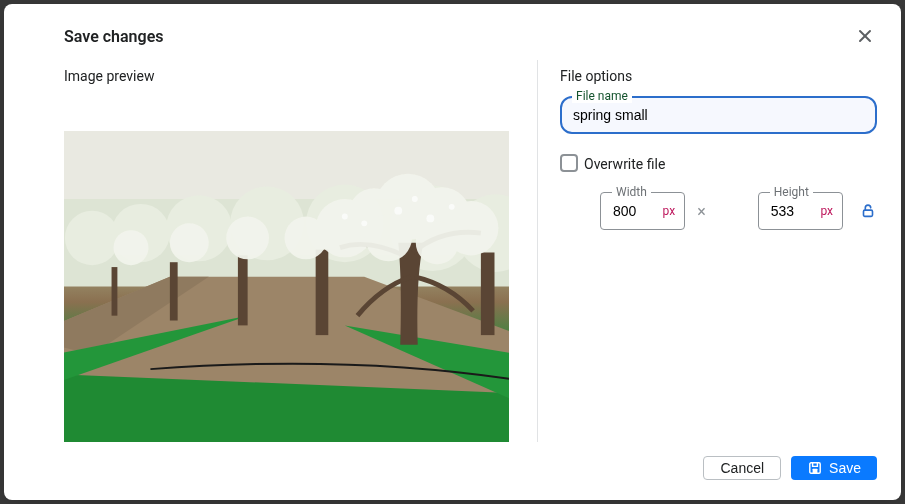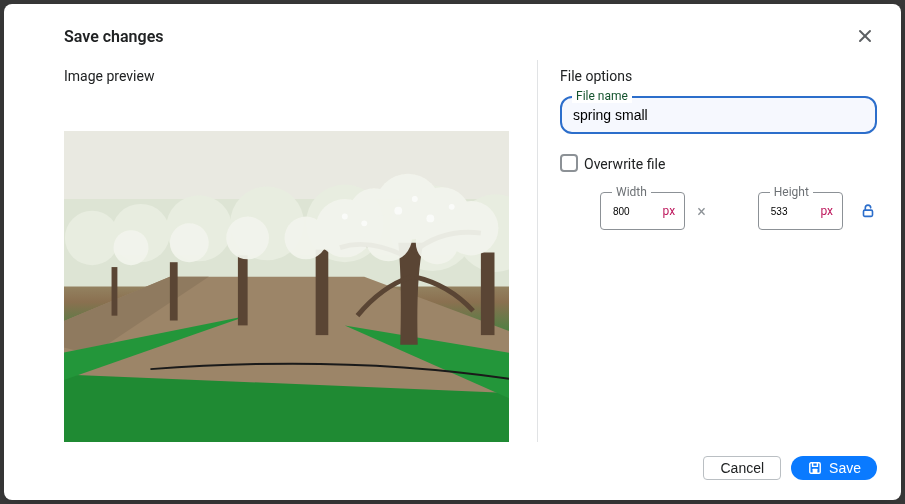--- a/index.html
+++ b/index.html
@@ -146,21 +146,21 @@
     position: relative;
     width: 128px;
     margin-left: 40px;
   }
   .dim-input {
     width: 100%;
     height: 38px;
     border: 1px solid #8c9196;
     border-radius: 4px;
     padding: 0 30px 0 12px;
-    font-size: 10px;
+    font-size: 14px;
     background: #fff;
   }
   .unit-suffix {
     position: absolute;
     right: 10px;
     top: 50%;
     transform: translateY(-50%);
     font-size: 12px;
     color: #be185d;
   }
@@ -214,21 +214,20 @@
     background: #0a7aff;
     color: #fff;
     border: none;
   }
   
   .btn-primary {
     background: #007aff;
     background: #0a7aff;
     background: #087eff;
     color: #fff;
-    border-radius: 18px;
   }
   .btn-primary { background:#0a6cff; background:#0a7aff; }
   .btn-primary { background:#0a7aff; }
   .save-icon { width:16px; height:16px; }
 </style>
 </head>
 <body>
 
 <div class="modal">
 

